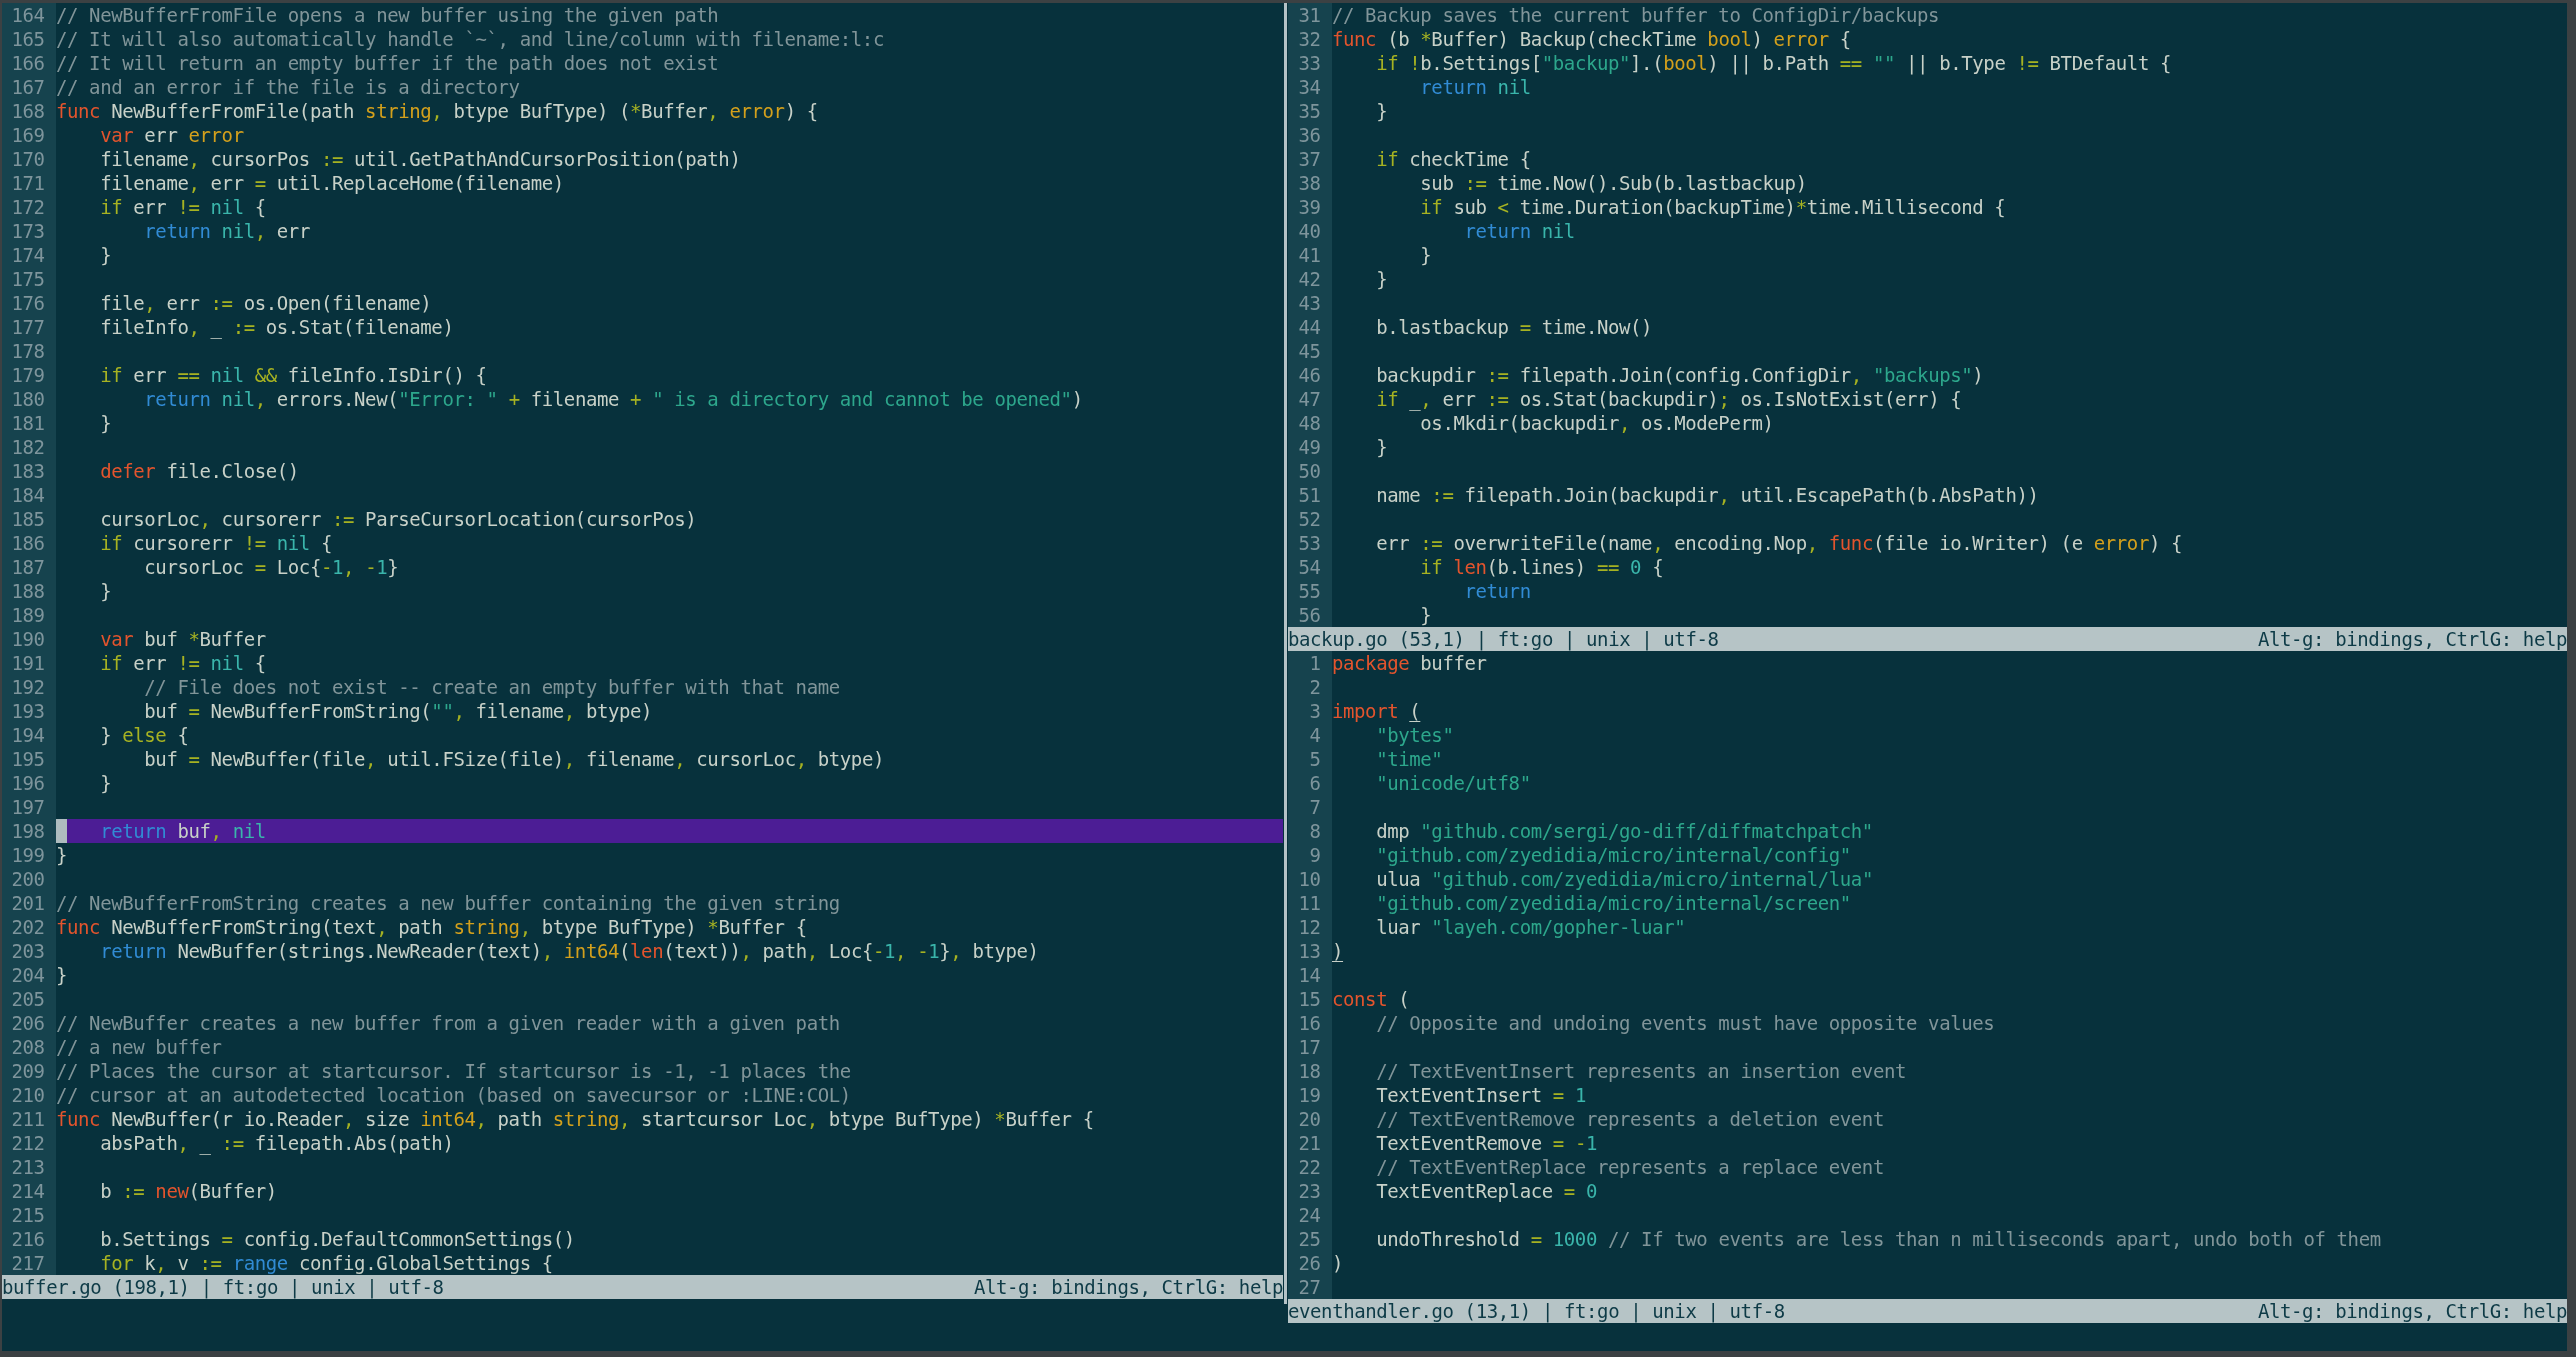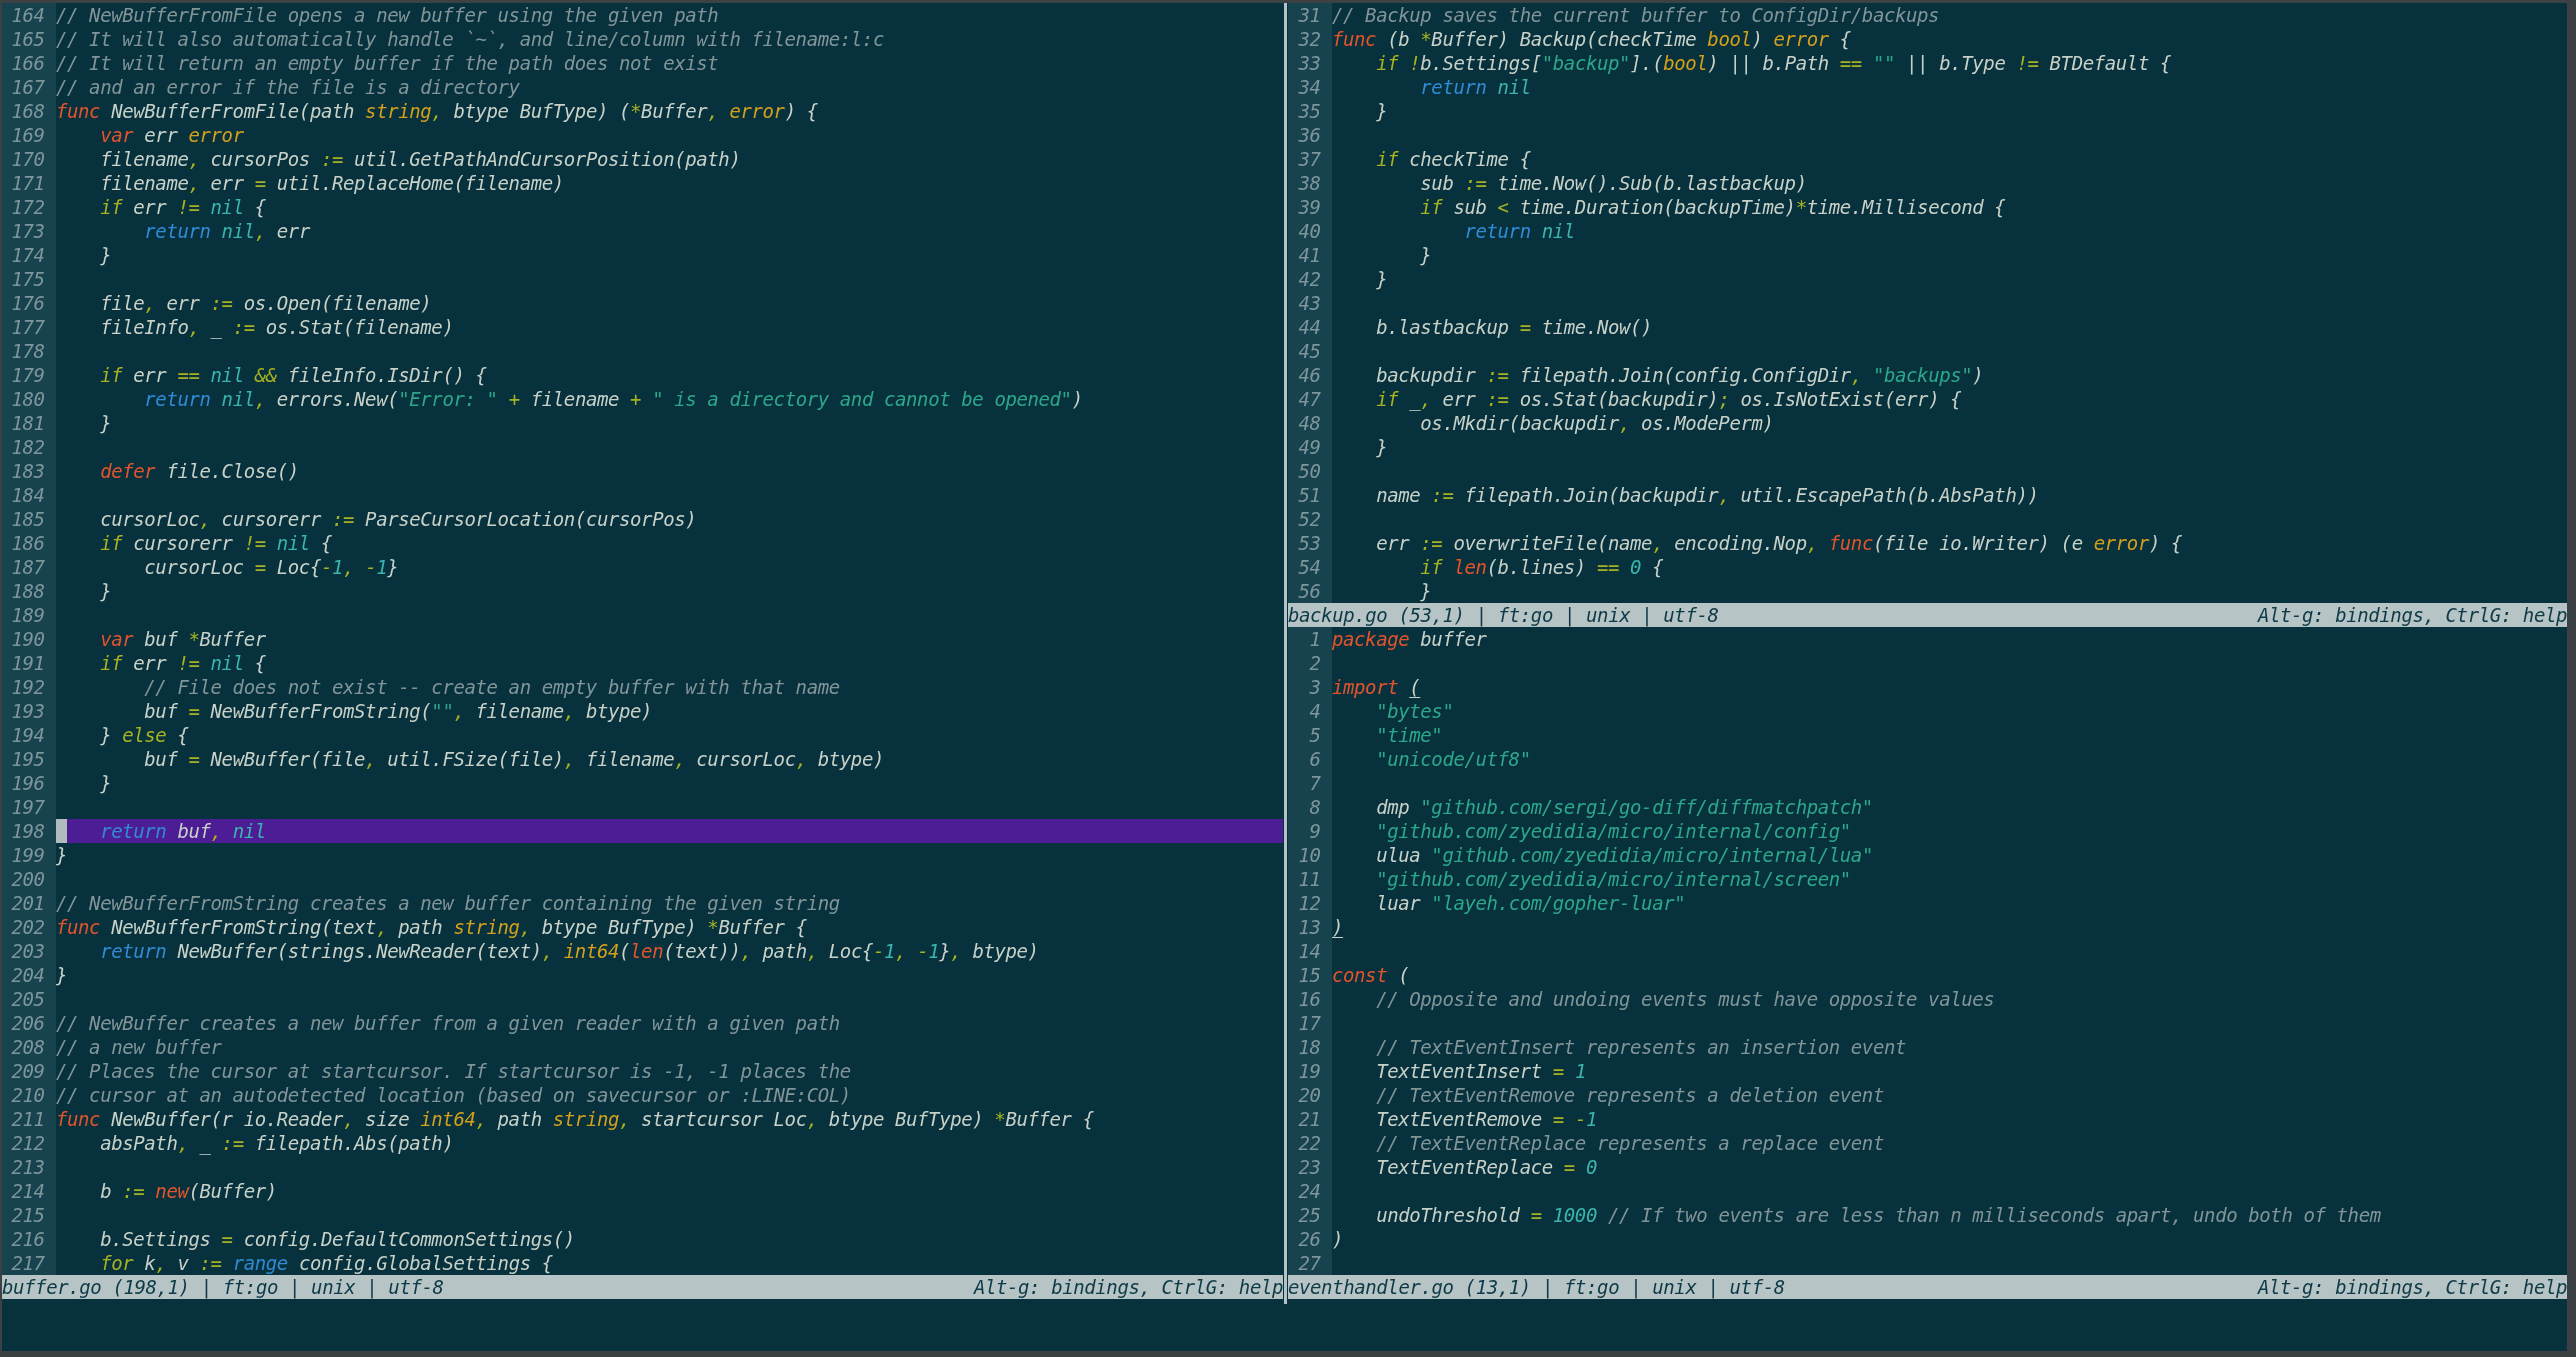--- a/index.html
+++ b/index.html
@@ -1,18 +1,18 @@
 <!DOCTYPE html>
 <html style="font-size:10.7px"><head>
 <meta charset="utf-8">
 <style>
   html,body{margin:0;padding:0;}
   body{width:2576px;height:1358px;background:#3c4143;overflow:hidden;
        font-family:"DejaVu Sans Mono",monospace;font-size:19px;letter-spacing:-0.4px;}
-  #screen{position:absolute;left:0;top:0;width:2576px;height:1358px;font-style:italic;}
+  #screen{position:absolute;left:0;top:0;width:2576px;height:1358px;}
   .pane{position:absolute;overflow:hidden;background:#07313c;}
   #pane-left{left:2px;top:2.7px;width:1281px;height:1325px;}
   #pane-right{left:1288px;top:2.7px;width:1279px;height:1325px;}
   .divider{position:absolute;left:1283px;top:2.7px;width:4.7px;height:1325px;background:#07313c;}
   .divider::before{content:"";position:absolute;left:1px;top:0;width:2.7px;height:calc(100% - 24px);background:#b4c2c6;}
   .row{display:flex;height:24px;line-height:24px;white-space:pre;}
   .ln{flex:none;background:#16434e;color:#7e959c;text-align:right;box-sizing:border-box;padding-right:11.4px;}
   .lnw-left .ln{width:54px;}
   .lnw-right .ln{width:44px;}
   .lc{flex:1;position:relative;white-space:pre;color:#c8d1c8;}
@@ -119,20 +119,21 @@
         <div class="row"><span class="ln">45</span><span class="lc"></span></div>
         <div class="row"><span class="ln">46</span><span class="lc"><span class="c-t">    backupdir </span><span class="c-g">:=</span><span class="c-t"> filepath.Join(config.ConfigDir</span><span class="c-g">,</span><span class="c-t"> </span><span class="c-s">"backups"</span><span class="c-t">)</span></span></div>
         <div class="row"><span class="ln">47</span><span class="lc"><span class="c-t">    </span><span class="c-g">if</span><span class="c-t"> _</span><span class="c-g">,</span><span class="c-t"> err </span><span class="c-g">:=</span><span class="c-t"> os.Stat(backupdir)</span><span class="c-g">;</span><span class="c-t"> os.IsNotExist(err) {</span></span></div>
         <div class="row"><span class="ln">48</span><span class="lc"><span class="c-t">        os.Mkdir(backupdir</span><span class="c-g">,</span><span class="c-t"> os.ModePerm)</span></span></div>
         <div class="row"><span class="ln">49</span><span class="lc"><span class="c-t">    }</span></span></div>
         <div class="row"><span class="ln">50</span><span class="lc"></span></div>
         <div class="row"><span class="ln">51</span><span class="lc"><span class="c-t">    name </span><span class="c-g">:=</span><span class="c-t"> filepath.Join(backupdir</span><span class="c-g">,</span><span class="c-t"> util.EscapePath(b.AbsPath))</span></span></div>
         <div class="row"><span class="ln">52</span><span class="lc"></span></div>
         <div class="row"><span class="ln">53</span><span class="lc"><span class="c-t">    err </span><span class="c-g">:=</span><span class="c-t"> overwriteFile(name</span><span class="c-g">,</span><span class="c-t"> encoding.Nop</span><span class="c-g">,</span><span class="c-t"> </span><span class="c-k">func</span><span class="c-t">(file io.Writer) (e </span><span class="c-y">error</span><span class="c-t">) {</span></span></div>
         <div class="row"><span class="ln">54</span><span class="lc"><span class="c-t">        </span><span class="c-g">if</span><span class="c-t"> </span><span class="c-k">len</span><span class="c-t">(b.lines) </span><span class="c-g">==</span><span class="c-t"> </span><span class="c-n">0</span><span class="c-t"> {</span></span></div>
+        <div class="row"><span class="ln">55</span><span class="lc"><span class="c-t">            </span><span class="c-b">return</span></span></div>
         <div class="row"><span class="ln">56</span><span class="lc"><span class="c-t">        }</span></span></div>
       </div>
     <div class="statusbar">
       <span>backup.go (53,1) | ft:go | unix | utf-8</span>
       <span>Alt-g: bindings, CtrlG: help</span>
     </div>
     <div id="code-bottomright">
         <div class="row"><span class="ln">1</span><span class="lc"><span class="c-k">package</span><span class="c-t"> buffer</span></span></div>
         <div class="row"><span class="ln">2</span><span class="lc"></span></div>
         <div class="row"><span class="ln">3</span><span class="lc"><span class="c-k">import</span><span class="c-t"> </span><span class="c-u">(</span></span></div>

